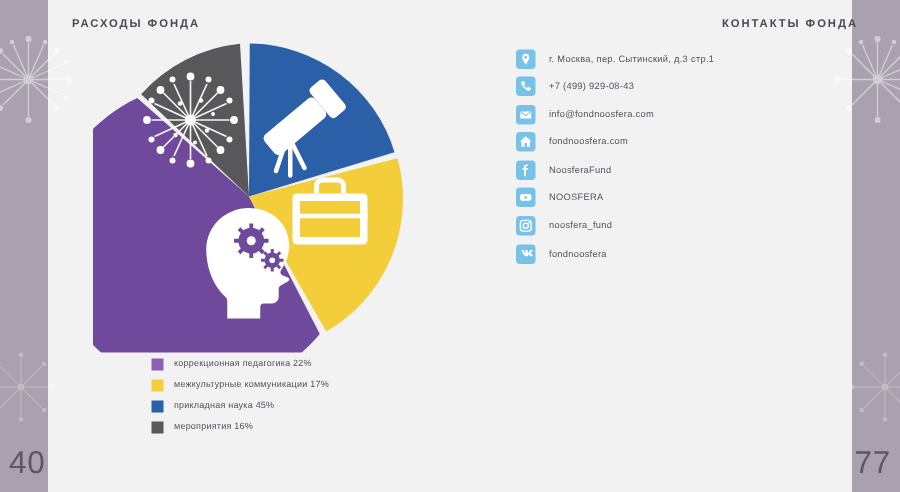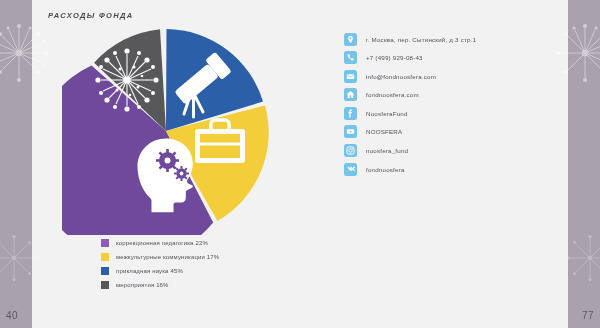--- a/index.html
+++ b/index.html
@@ -9,37 +9,37 @@
     font-family:"Liberation Sans","DejaVu Sans",sans-serif;
     position:relative;
   }
   .slide{position:absolute;inset:0;background:#f2f2f2;}
 
   
   .sidebar{position:absolute;top:0;bottom:0;width:32px;background:#a9a2ae;}
   .sidebar.left{left:0;}
   .sidebar.right{right:0;}
   .pagenum{
-    position:absolute;bottom:7px;font-size:10px;color:#5d5763;
+    position:absolute;bottom:7px;font-size:21px;color:#5d5763;
     font-family:"Liberation Sans",sans-serif;letter-spacing:.5px;
   }
   .pagenum.left{left:6px;}
   .pagenum.right{right:6px;}
 
   .bar-deco{position:absolute;opacity:.55;}
   .bar-deco.left-top{left:-16px;top:18px;}
   .bar-deco.right-top{right:-20px;top:18px;}
   .bar-deco.left-bottom{left:-16px;bottom:40px;}
   .bar-deco.right-bottom{right:-20px;bottom:40px;}
 
   
   .hdr{
     position:absolute;font-size:7.5px;font-weight:bold;color:#4a4a50;
     letter-spacing:1.3px;font-family:"Liberation Sans",sans-serif;
-    text-transform:uppercase;white-space:nowrap;font-style:italic;
+    text-transform:uppercase;white-space:nowrap;
   }
   .hdr.left{left:48px;top:11px;}
   .hdr.right{right:28px;top:11px;}
 
   
   .pie-wrap{position:absolute;left:62px;top:27px;width:208px;height:208px;}
   .pie-wrap svg{display:block;}
 
   
   .legend{position:absolute;left:101px;top:236px;}
@@ -183,20 +183,21 @@
           <circle cx="35" cy="60" r="1.8"></circle>
           <circle cx="17" cy="53" r="1.8"></circle>
         <circle cx="10" cy="35" r="1.8"></circle>
           <circle cx="17" cy="17" r="1.8"></circle>
       </g>
     </svg>
     <div class="pagenum right">77</div>
   </div>
 
   <div class="hdr left">РАСХОДЫ ФОНДА</div>
+  <div class="hdr right">КОНТАКТЫ ФОНДА</div>
 
   <div class="pie-wrap">
     <svg width="208" height="208" viewBox="0 0 208 208">
 
       <path fill="#6f4a9c" d="M 104 104 L 151.2 195.6 A 102 102 0 1 1 29.5 38.4 Z"></path>
 
       <path fill="#58585b" d="M 104 104 L 32.1 35.8 A 102 102 0 0 1 98.0 2.2 Z"></path>
 
       <path fill="#2b5fa8" d="M 104 104 L 104.5 2.0 A 102 102 0 0 1 201.0 74.5 Z"></path>
 

